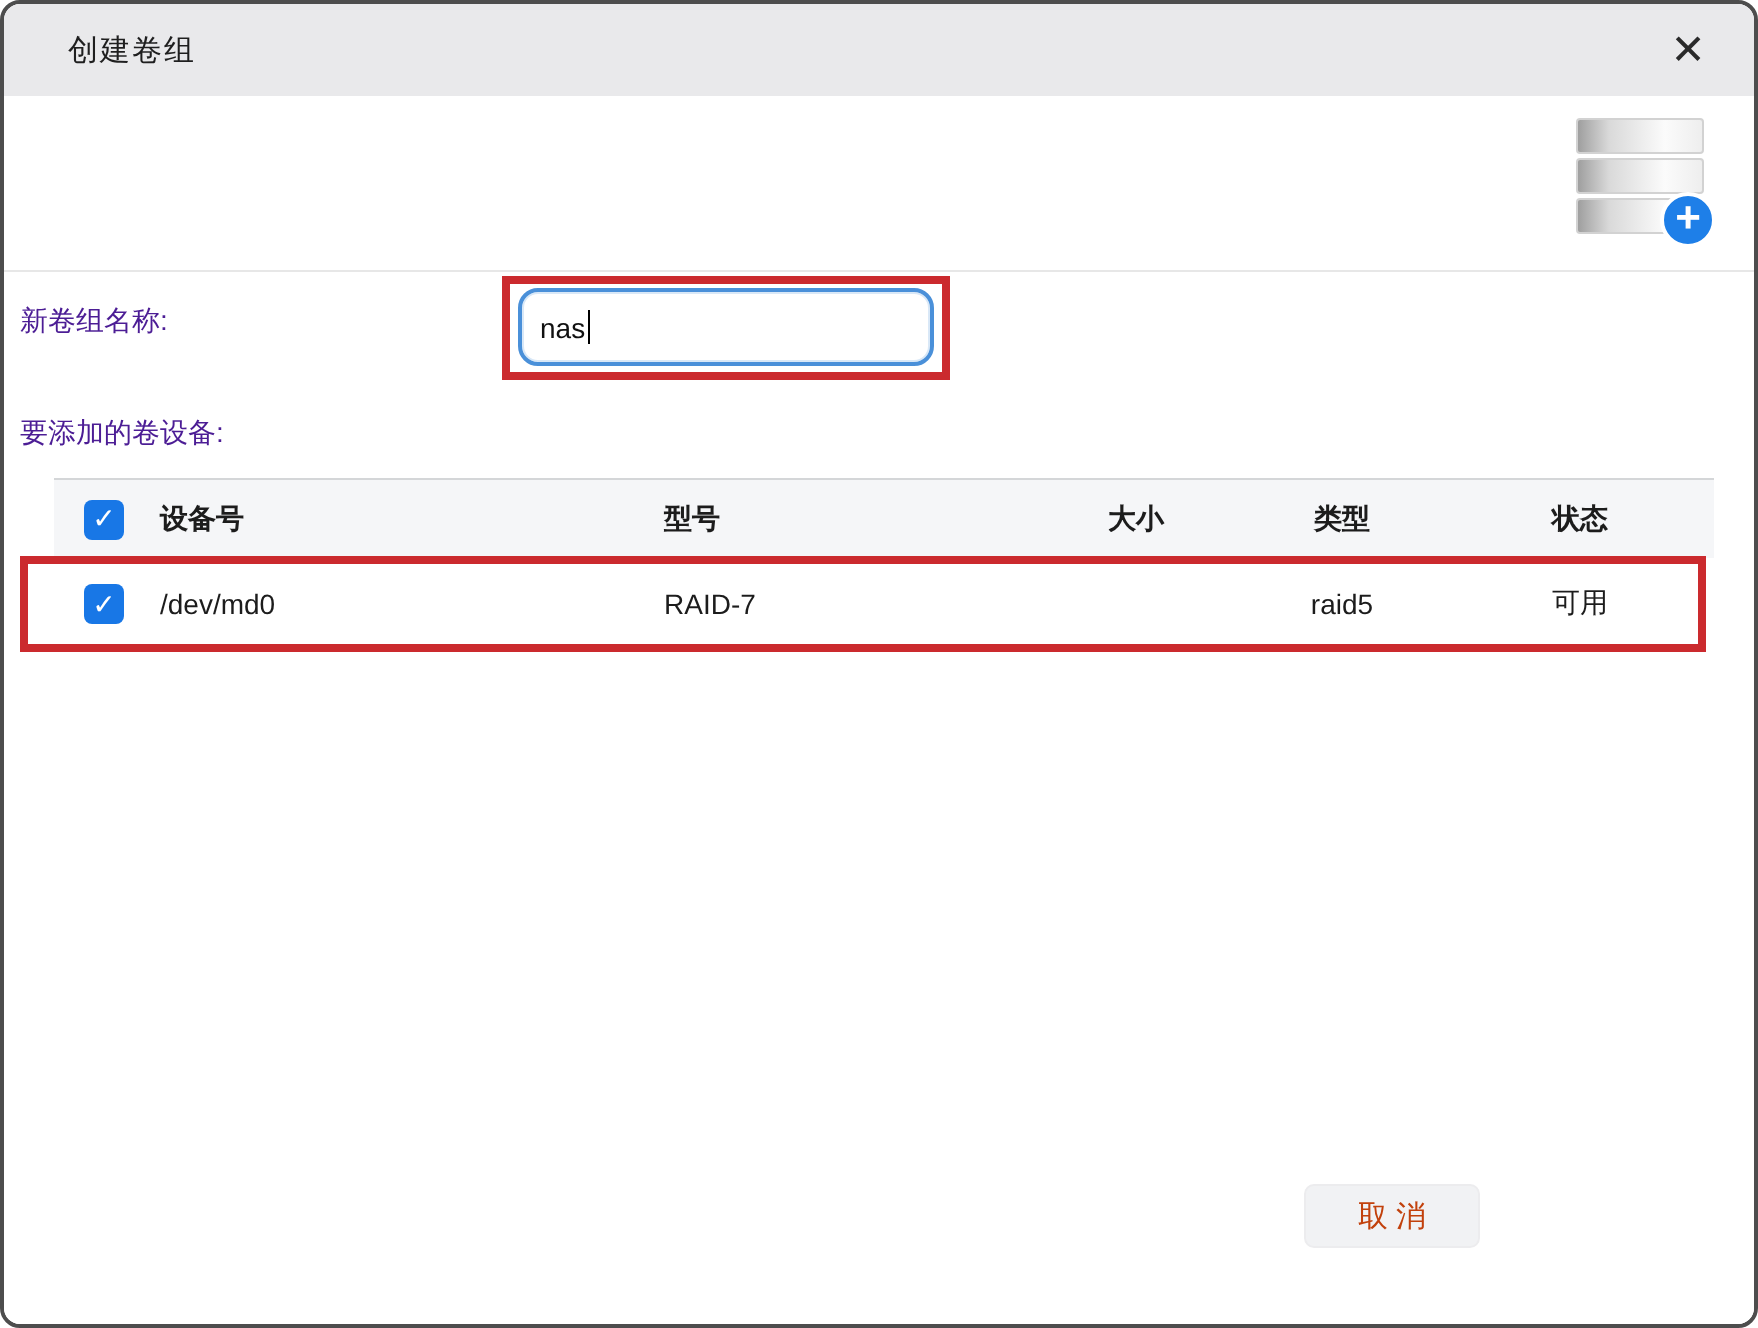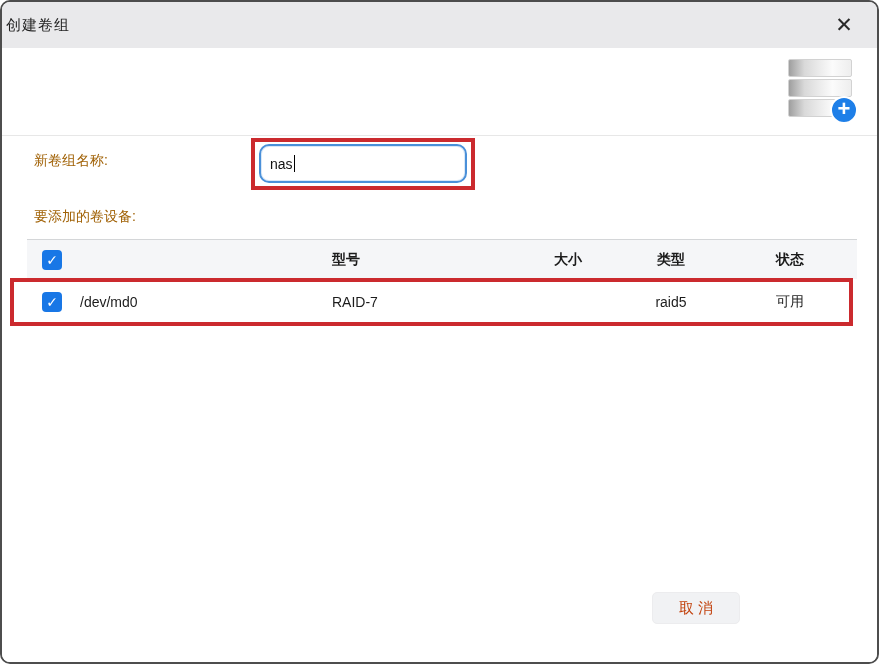--- a/index.html
+++ b/index.html
@@ -14,21 +14,21 @@
     overflow: hidden;
   }
 
   .titlebar {
     position: relative;
     height: 46px;
     background: #e9e9eb;
     display: flex; align-items: center;
   }
   .titlebar .title {
-    margin-left: 4px;
+    margin-left: 32px;
     font-size: 15px; color: #1f1f1f; font-weight: 500;
     letter-spacing: 1px;
   }
   .titlebar .close {
     position: absolute; right: 16px; top: 0;
     height: 46px; width: 34px;
     display: flex; align-items: center; justify-content: center;
     font-size: 21px; color: #2a2a2a; cursor: pointer;
     font-weight: 400;
   }
@@ -46,21 +46,21 @@
     position: absolute; right: -6px; bottom: -3px;
     width: 28px; height: 28px; border-radius: 50%;
     background: #1e7fe8; border: 2px solid #ffffff;
     color: #fff; font-size: 22px; font-weight: 700;
     display: flex; align-items: center; justify-content: center;
     line-height: 1; padding-bottom: 2px;
   }
 
   .divider { position: absolute; left: 0; top: 87px; width: 100%; height: 0; border-top: 1px solid #e7e7e7; }
 
-  .field-label { position: absolute; left: 32px; font-size: 14px; color: #a16207; }
+  .field-label { position: absolute; left: 8px; font-size: 14px; color: #4c1d95; }
   .name-label    { top: 104px; }
   .devices-label { top: 160px; }
 
   
   .red-box { position: absolute; border: 4px solid #cb2a2e; pointer-events: none; z-index: 5; }
   .red-box-input { left: 249px; top: 90px;  width: 224px; height: 52px; }
   .red-box-row   { left: 8px;   top: 230px; width: 843px; height: 48px; }
 
   .text-input {
     position: absolute; left: 257px; top: 96px; width: 208px; height: 39px;
@@ -144,20 +144,21 @@
 
     <span class="field-label devices-label">要添加的卷设备:</span>
 
     <div class="table">
       <div class="thead">
         <span class="cell col-check">
           <span class="checkbox">
             <span>✓</span>
           </span>
         </span>
+        <span class="cell col-device th">设备号</span>
         <span class="cell col-model th">型号</span>
         <span class="cell col-size th">大小</span>
         <span class="cell col-type th">类型</span>
         <span class="cell col-status th">状态</span>
       </div>
       <div class="trow">
         <span class="cell col-check">
           <span class="checkbox">
             <span>✓</span>
           </span>

